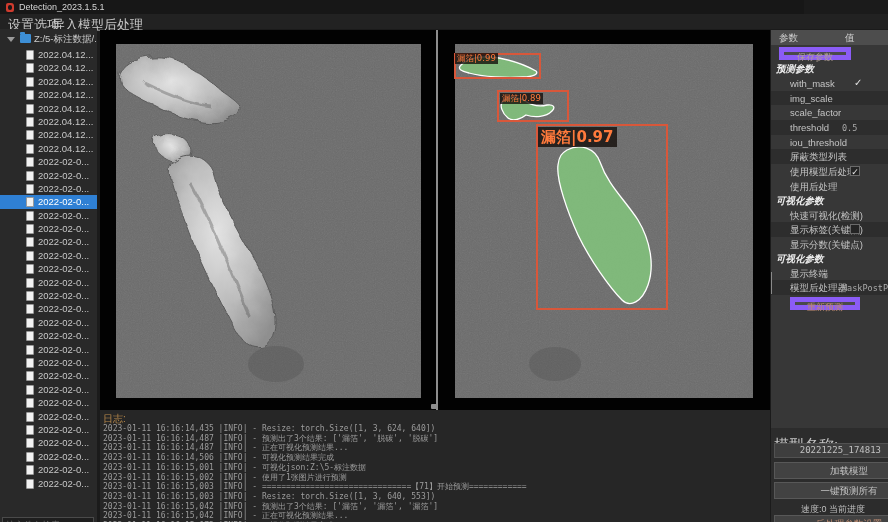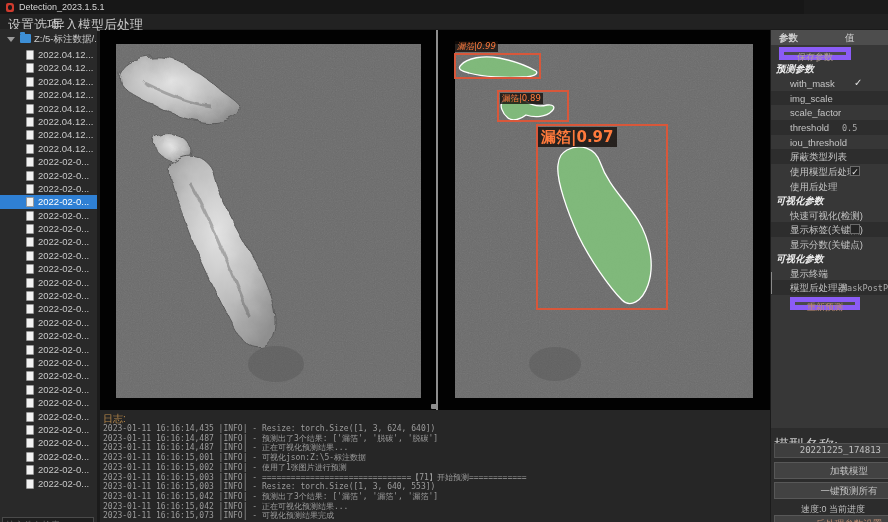--- a/index.html
+++ b/index.html
@@ -56,21 +56,21 @@
   
   .log-panel { position:absolute; left:100px; top:410px; width:670px; height:112px; background:#262626; overflow:hidden; }
   .log-title { position:absolute; left:3px; top:2px; font-size:10px; color:#b9894a; }
   .log-lines { position:absolute; left:3px; top:14px; width:664px; }
   .log-line { font-family:"DejaVu Sans Mono", monospace; font-size:8px; line-height:9.7px;
     color:#9c9c9c; white-space:nowrap; }
 
   
   .params-panel { position:absolute; left:771px; top:30px; width:117px; height:398px; background:#373737; overflow:hidden; }
   .p-header { position:relative; height:15px; background:#4d4d4d; font-size:9.5px; color:#d0d0d0; }
-  .p-header .hp { position:absolute; left:8px; top:2px;font-weight:bold; }
+  .p-header .hp { position:absolute; left:8px; top:2px; }
   .p-header .hv { position:absolute; left:74px; top:2px; }
   .p-btnrow { position:relative; height:17px; }
   .p-btn { position:absolute; top:2px; height:13px; background:#4a4a4a; border:5px solid #8b5cf6;
     font-size:9px; color:#b5a396; text-align:center; line-height:11px; }
   .p-btn.save { left:8px; width:72px; }
   .p-btn.indent { left:19px; width:70px; }
   .p-btn.warm { color:#c08b6e; }
   .p-section { position:relative; height:14px; font-size:9.5px; font-weight:bold; color:#ececec;font-style:italic; }
   .p-section span { position:absolute; left:5px; top:1px; }
   .p-row { position:relative; height:14.7px; font-size:9.5px; color:#c4c4c4; }
@@ -300,34 +300,35 @@
       <rect x="0" y="0" width="298" height="354" filter="url(#noiseR)" opacity="0.14"></rect>
       <ellipse cx="100" cy="320" rx="26" ry="17" fill="#4f4f4f" opacity="0.35"></ellipse>
       <g fill="#82c57d" fill-opacity="0.85" stroke="#ffffff" stroke-width="1.3">
         <path d="M 6,21 C 12,14 28,11 44,14 C 60,17 74,23 81,27 C 84,30 78,33 68,33 C 52,34 28,33 14,29 C 6,27 2,25 6,21 Z"></path>
         <path d="M 48,57 C 55,52 64,53 70,57 C 76,61 84,63 92,61 C 98,60 101,63 97,67 C 91,73 80,74 71,71 C 66,75 58,78 53,74 C 47,69 44,61 48,57 Z"></path>
         <path d="M 112,106 C 125,99 140,104 145,118 C 153,141 170,156 183,176 C 195,196 200,221 193,241 C 187,258 175,264 167,256 C 155,244 135,216 123,191 C 113,169 101,136 103,121 C 104,112 107,109 112,106 Z"></path>
       </g>
     </svg>
 
     <div class="detbox" style="left:16px; top:23px; width:87px; height:26px;"></div>
-    <div class="detlabel small" style="left:17px; top:11px;font-style:italic;">漏箔|0.99</div>
+    <div class="detlabel small" style="left:17px; top:23px;">漏箔|0.99</div>
     <div class="detbox" style="left:59px; top:60px; width:72px; height:32px;"></div>
     <div class="detlabel small" style="left:62px; top:63px;">漏箔|0.89</div>
     <div class="detbox" style="left:98px; top:94px; width:132px; height:186px; border-width:2.5px;"></div>
     <div class="detlabel big" style="left:100px; top:97px;">漏箔|0.97</div>
   </div>
 
   <div class="log-panel">
     <div class="log-title">日志:</div>
     <div class="log-lines">
 
     <div class="log-line">2023-01-11 16:16:14,435 |INFO| - Resize: torch.Size([1, 3, 624, 640])</div>
         <div class="log-line">2023-01-11 16:16:14,487 |INFO| - 预测出了3个结果: ['漏箔', '脱碳', '脱碳']</div>
         <div class="log-line">2023-01-11 16:16:14,487 |INFO| - 正在可视化预测结果...</div>
+        <div class="log-line">2023-01-11 16:16:14,506 |INFO| - 可视化预测结果完成</div>
         <div class="log-line">2023-01-11 16:16:15,001 |INFO| - 可视化json:Z:\5-标注数据</div>
         <div class="log-line">2023-01-11 16:16:15,002 |INFO| - 使用了1张图片进行预测</div>
         <div class="log-line">2023-01-11 16:16:15,003 |INFO| - ===============================【71】开始预测============</div>
         <div class="log-line">2023-01-11 16:16:15,003 |INFO| - Resize: torch.Size([1, 3, 640, 553])</div>
         <div class="log-line">2023-01-11 16:16:15,042 |INFO| - 预测出了3个结果: ['漏箔', '漏箔', '漏箔']</div>
         <div class="log-line">2023-01-11 16:16:15,042 |INFO| - 正在可视化预测结果...</div>
         <div class="log-line">2023-01-11 16:16:15,073 |INFO| - 可视化预测结果完成</div>
       </div>
   </div>
 

